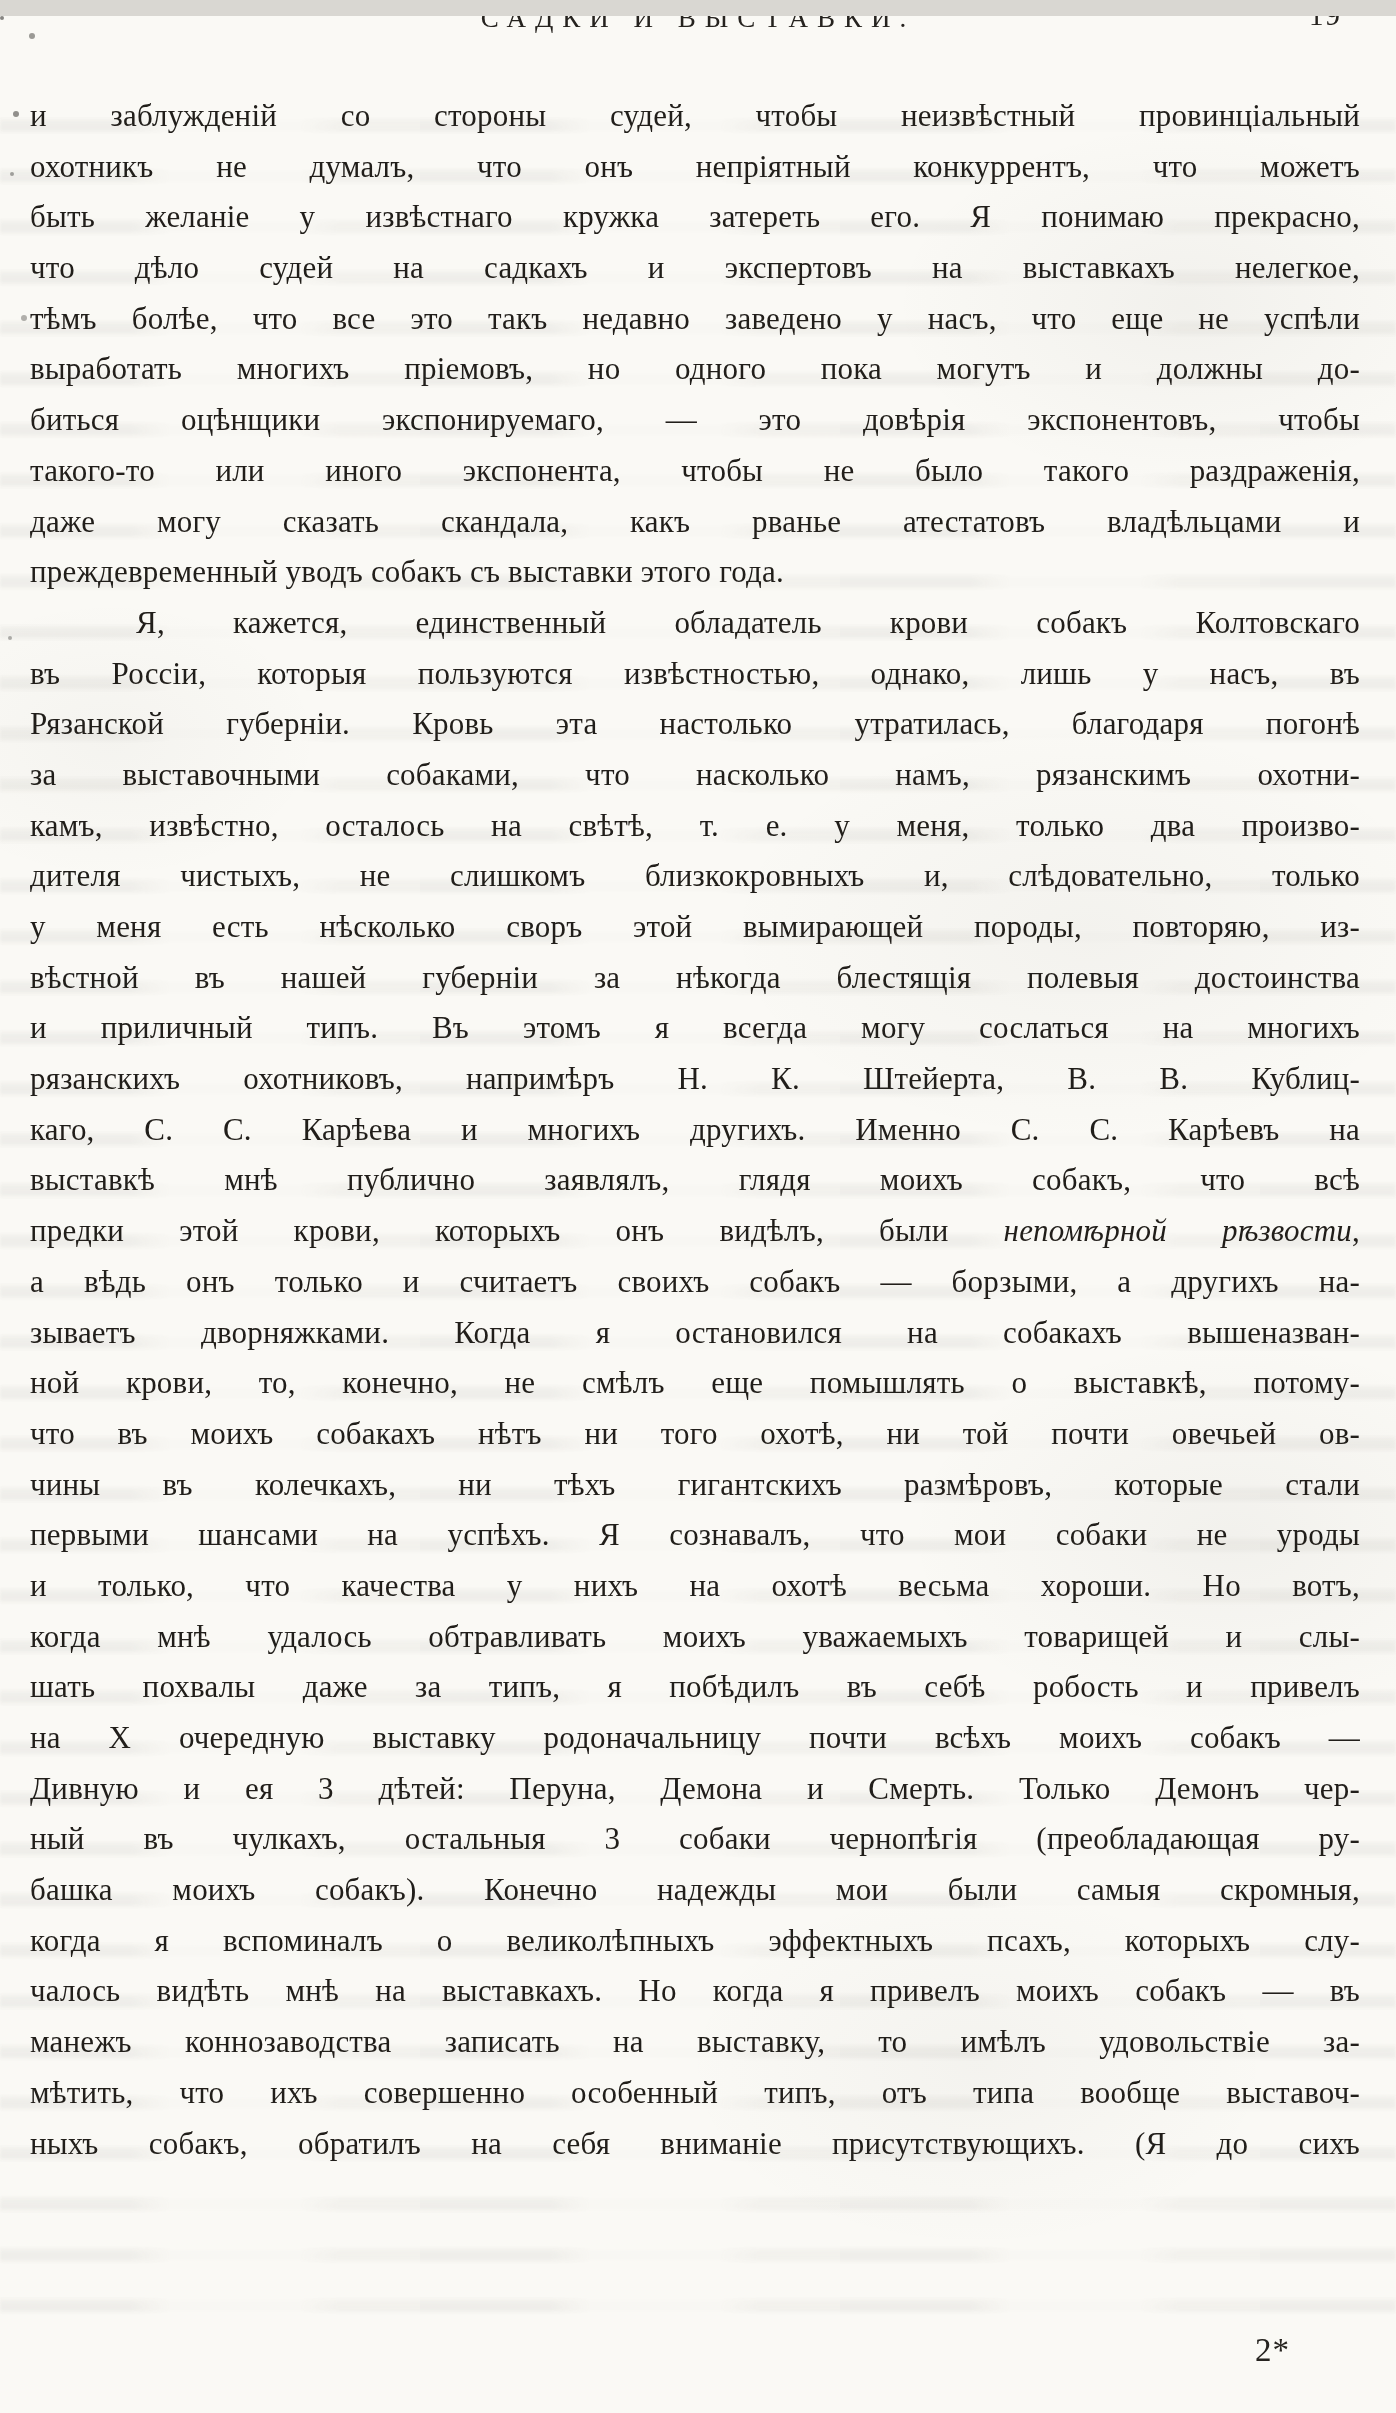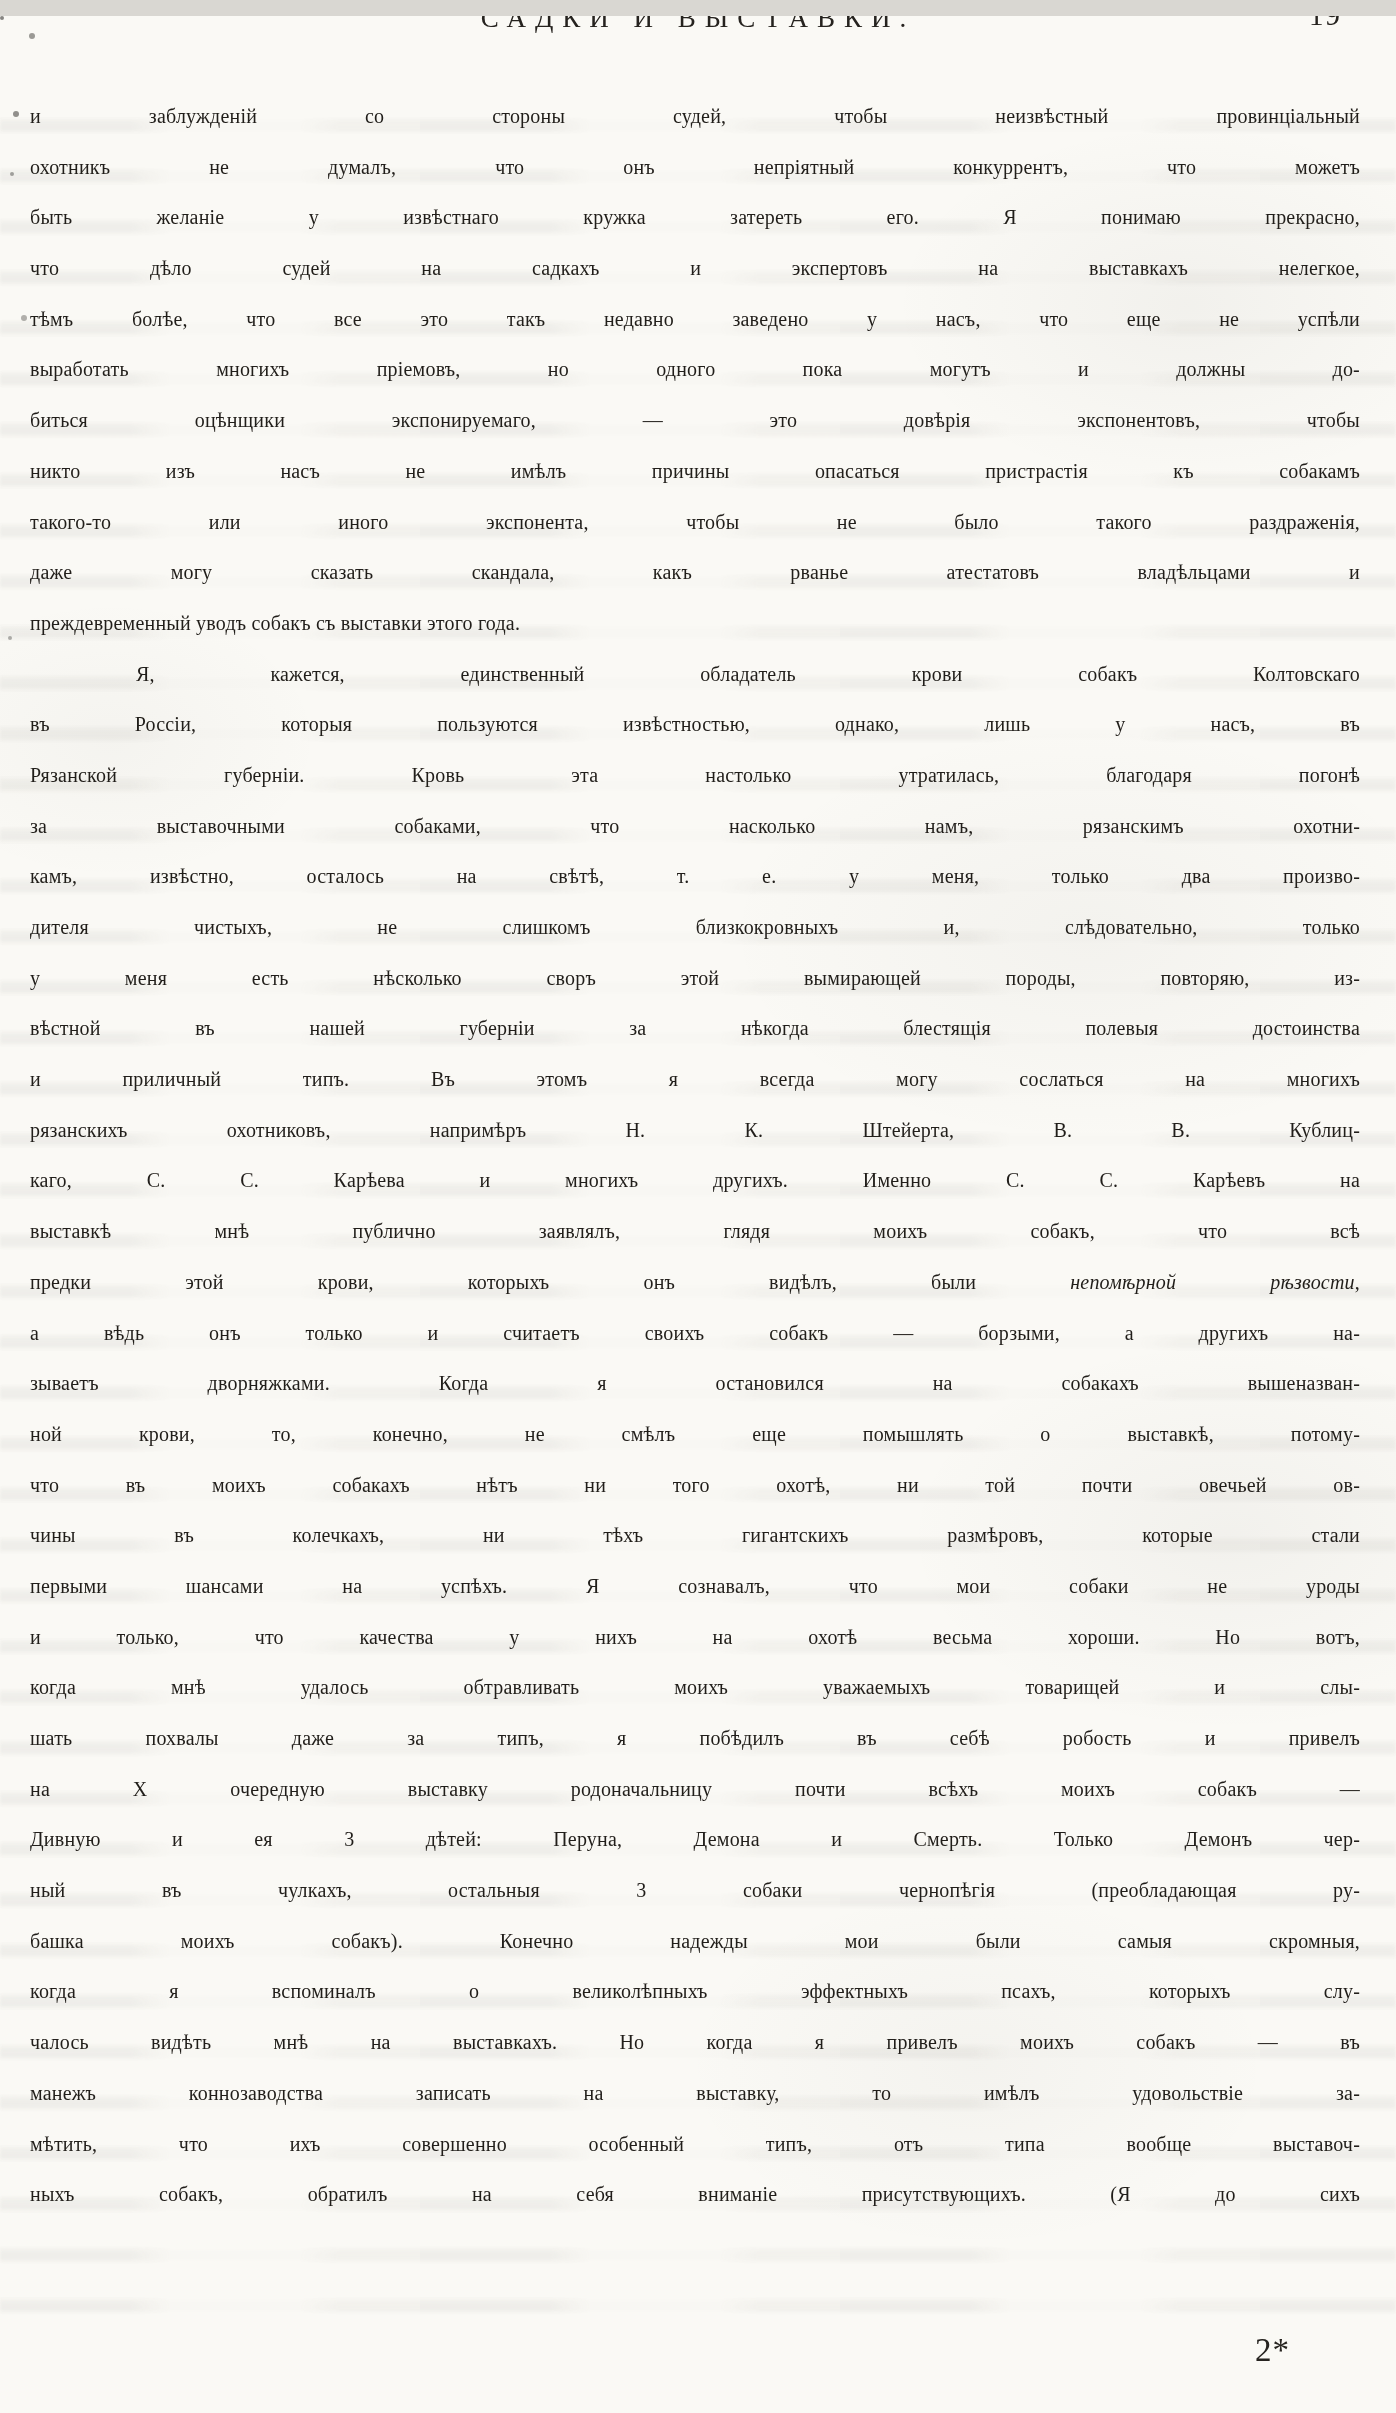--- a/index.html
+++ b/index.html
@@ -57,21 +57,21 @@
   .page-number{
     position:absolute;top:-17px;right:54px;
     font-size:29px;letter-spacing:2px;color:#26231f;
   }
   .text-block{
     position:absolute;left:30px;top:75px;width:1330px;
   }
   .line{
     display:block;
     height:50.7px;line-height:50.7px;
-    font-size:20px;
+    font-size:31px;
     letter-spacing:0.2px;
     text-align:justify;
     text-align-last:justify;
     white-space:nowrap;
   }
   .line.noj{text-align-last:left;white-space:normal;}
   .line.ind{padding-left:106px;}
   .it{font-style:italic;}
   .signature-mark{
     position:absolute;top:2316px;right:106px;
@@ -91,21 +91,20 @@
   <div class="page-number">19</div>
 
   <div class="text-block">
       <div class="line"><span>и заблужденій со стороны судей, чтобы неизвѣстный провинціальный</span></div>
       <div class="line"><span>охотникъ не думалъ, что онъ непріятный конкуррентъ, что можетъ</span></div>
       <div class="line"><span>быть желаніе у извѣстнаго кружка затереть его. Я понимаю прекрасно,</span></div>
       <div class="line"><span>что дѣло судей на садкахъ и экспертовъ на выставкахъ нелегкое,</span></div>
       <div class="line"><span>тѣмъ болѣе, что все это такъ недавно заведено у насъ, что еще не успѣли</span></div>
       <div class="line"><span>выработать многихъ пріемовъ, но одного пока могутъ и должны до-</span></div>
       <div class="line"><span>биться оцѣнщики экспонируемаго, — это довѣрія экспонентовъ, чтобы</span></div>
-      <div class="line"><span>никто изъ насъ не имѣлъ причины опасаться пристрастія къ собакамъ</span></div>
       <div class="line"><span>такого-то или иного экспонента, чтобы не было такого раздраженія,</span></div>
       <div class="line"><span>даже могу сказать скандала, какъ рванье атестатовъ владѣльцами и</span></div>
       <div class="line noj"><span>преждевременный уводъ собакъ съ выставки этого года.</span></div>
       <div class="line ind"><span>Я, кажется, единственный обладатель крови собакъ Колтовскаго</span></div>
       <div class="line"><span>въ Россіи, которыя пользуются извѣстностью, однако, лишь у насъ, въ</span></div>
       <div class="line"><span>Рязанской губерніи. Кровь эта настолько утратилась, благодаря погонѣ</span></div>
       <div class="line"><span>за выставочными собаками, что насколько намъ, рязанскимъ охотни-</span></div>
       <div class="line"><span>камъ, извѣстно, осталось на свѣтѣ, т. е. у меня, только два произво-</span></div>
       <div class="line"><span>дителя чистыхъ, не слишкомъ близкокровныхъ и, слѣдовательно, только</span></div>
       <div class="line"><span>у меня есть нѣсколько своръ этой вымирающей породы, повторяю, из-</span></div>

